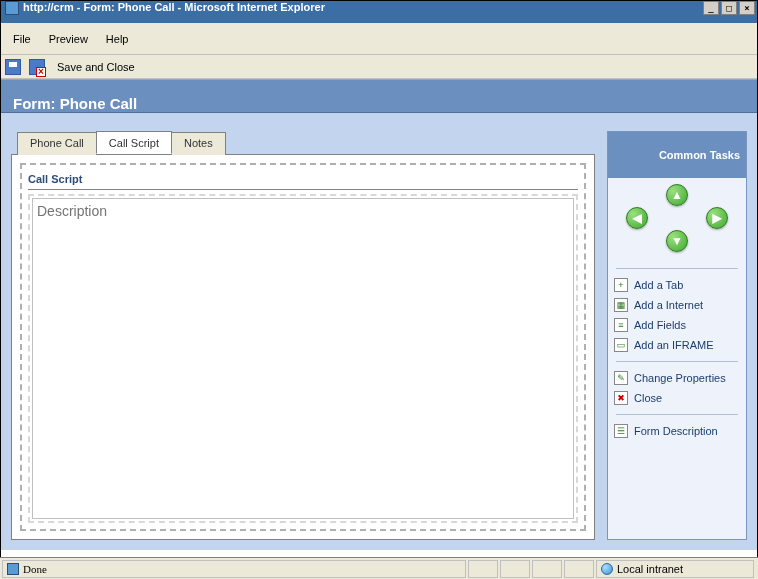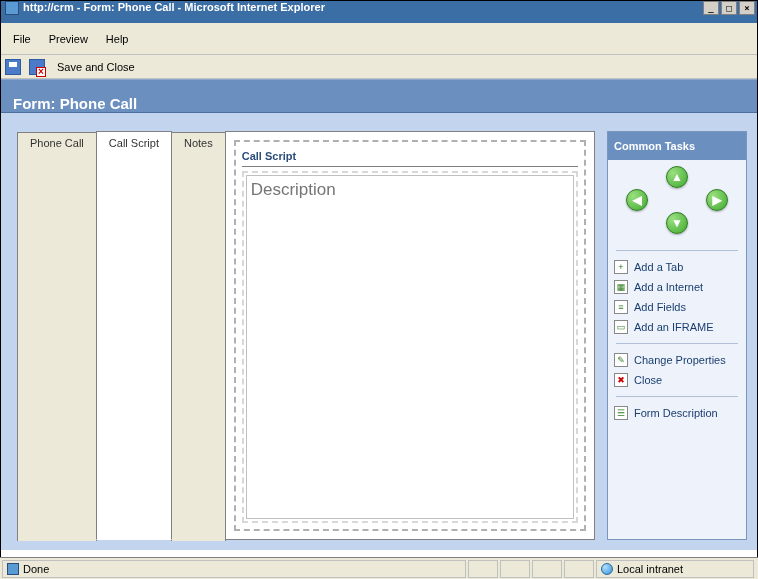--- a/index.html
+++ b/index.html
@@ -107,21 +107,21 @@
   .main {
     display: flex;
     background: #c3d5ee;
     height: 437px;
     padding: 18px 10px 10px 10px;
     gap: 12px;
   }
   .left-pane {
     flex: 1;
     display: flex;
-    flex-direction: row;
+    flex-direction: column;
   }
   .tabs {
     display: flex;
     gap: 0;
     margin-left: 6px;
     position: relative;
     z-index: 2;
   }
   .tab {
     padding: 4px 12px;
@@ -170,34 +170,35 @@
     padding: 2px;
   }
   .desc-box {
     width: 100%; height: 100%;
     border: 1px solid #c0c0c0;
     color: #b0b0b0;
     padding: 4px;
     background: #fff;
     resize: none;
     font-family: Tahoma, Arial, sans-serif;
-    font-size: 17px;
+    font-size: 14px;
   }
   
   .right-pane {
     width: 140px;
     background: #eef3fb;
     border: 1px solid #7a96bf;
   }
   .right-header {
     background: #6b8fbf;
     color: #fff;
     font-weight: bold;
-    padding: 8px 6px;
+    padding: 17px 6px;
     font-size: 11px;
+    text-align: right;
   }
   .arrow-area {
     height: 80px;
     position: relative;
     display: flex;
     align-items:center;
     justify-content:center;
   }
   .arrow-btn {
     width: 22px; height: 22px;
@@ -249,21 +250,21 @@
   }
   .status-cell {
     border: 1px solid #c0c0c0;
     height: 18px;
     display: flex;
     align-items: center;
     padding: 0 4px;
     margin-right: 2px;
     background: #ece9d8;
   }
-  .status-done { flex: 1; }
+  .status-done { flex: 1; font-family: Liberation Serif, serif; }
   .status-empty { width: 30px; }
   .status-zone { width: 158px; }
   .ie-small {
     width:12px; height:12px; background:#5a9bd4;
     border:1px solid #2a4d7a; margin-right:4px;
   }
   .globe {
     width:12px; height:12px; border-radius:50%;
     background: radial-gradient(circle at 30% 30%, #aee0ff, #3a8fd4);
     border:1px solid #2a6da0; margin-right:4px;

